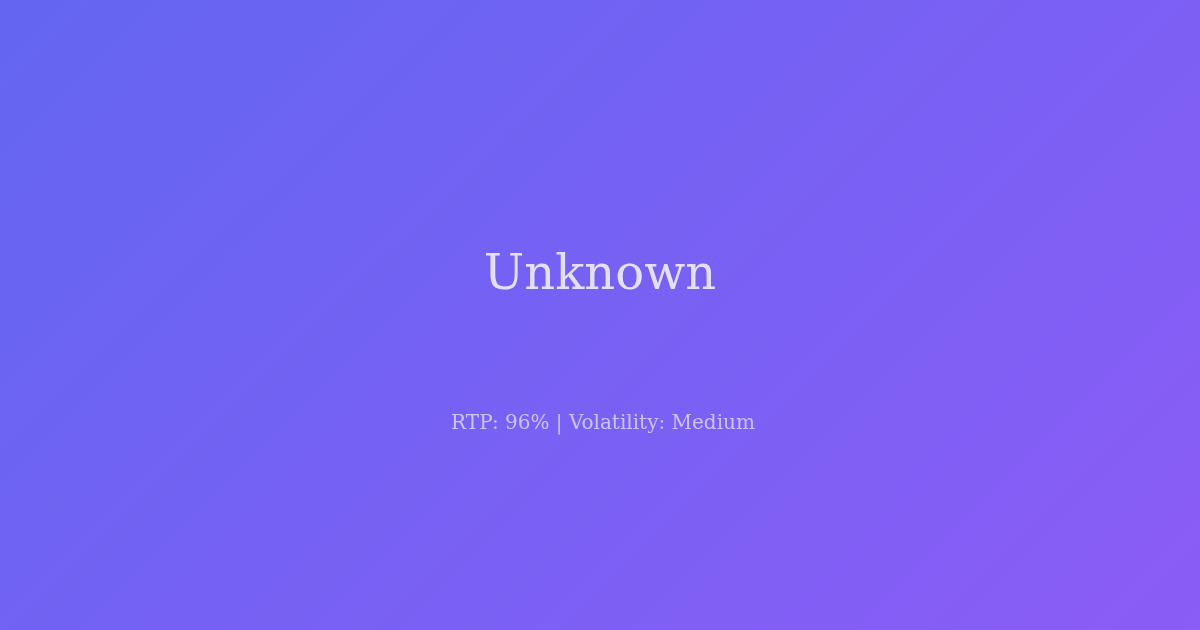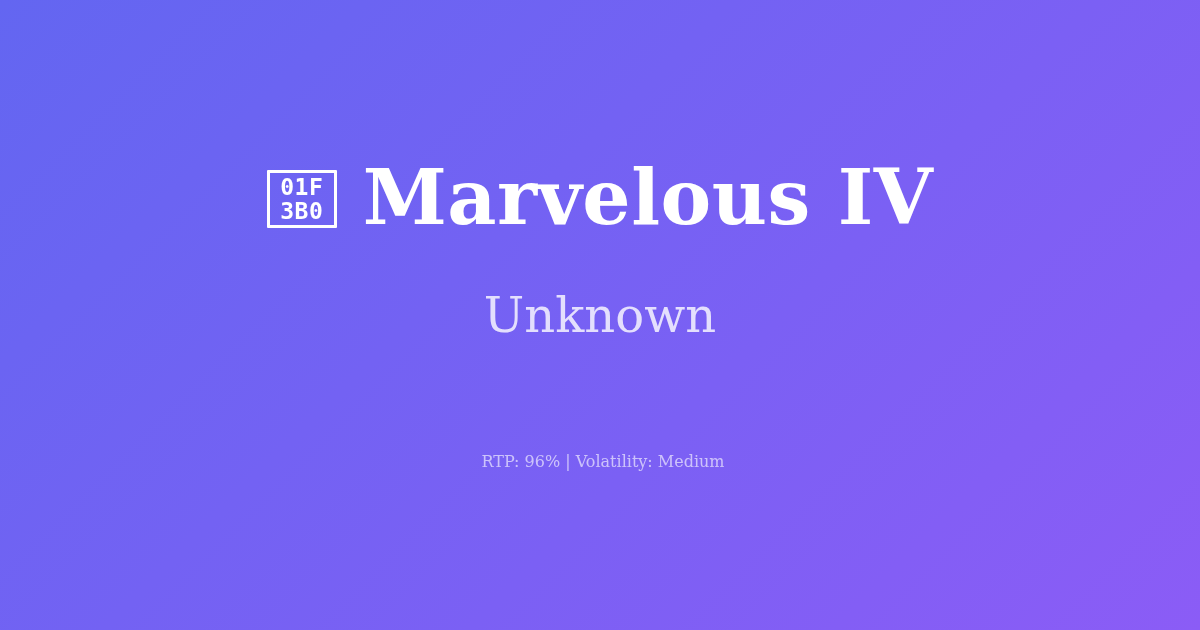--- a/index.html
+++ b/index.html
@@ -85,40 +85,31 @@
     font-weight: normal;
     line-height: 1.2;
     color: rgba(255, 255, 255, 0.80);
     margin: 48px 0 0 0;
     white-space: nowrap;
   }
 
   
   .meta-line {
     font-family: "DejaVu Serif", "Liberation Serif", serif;
-    font-size: 16px;
+    font-size: 20px;
     font-weight: normal;
     line-height: 1.2;
     color: rgba(255, 255, 255, 0.62);
     margin: 108px 0 0 6px;
     white-space: nowrap;
   }
 </style>
 </head>
 <body>
 
 <div class="og-card">
 
-  <div class="title-row">
-
-    <span class="tofu-glyph">
-      <span class="tofu-row">01F</span>
-      <span class="tofu-row">3B0</span>
-    </span>
-
-    <h1 class="game-title">Marvelous IV</h1>
-  </div>
 
   <div class="subtitle">Unknown</div>
 
   <div class="meta-line">RTP: 96% | Volatility: Medium</div>
 
 </div>
 
 </body></html>

